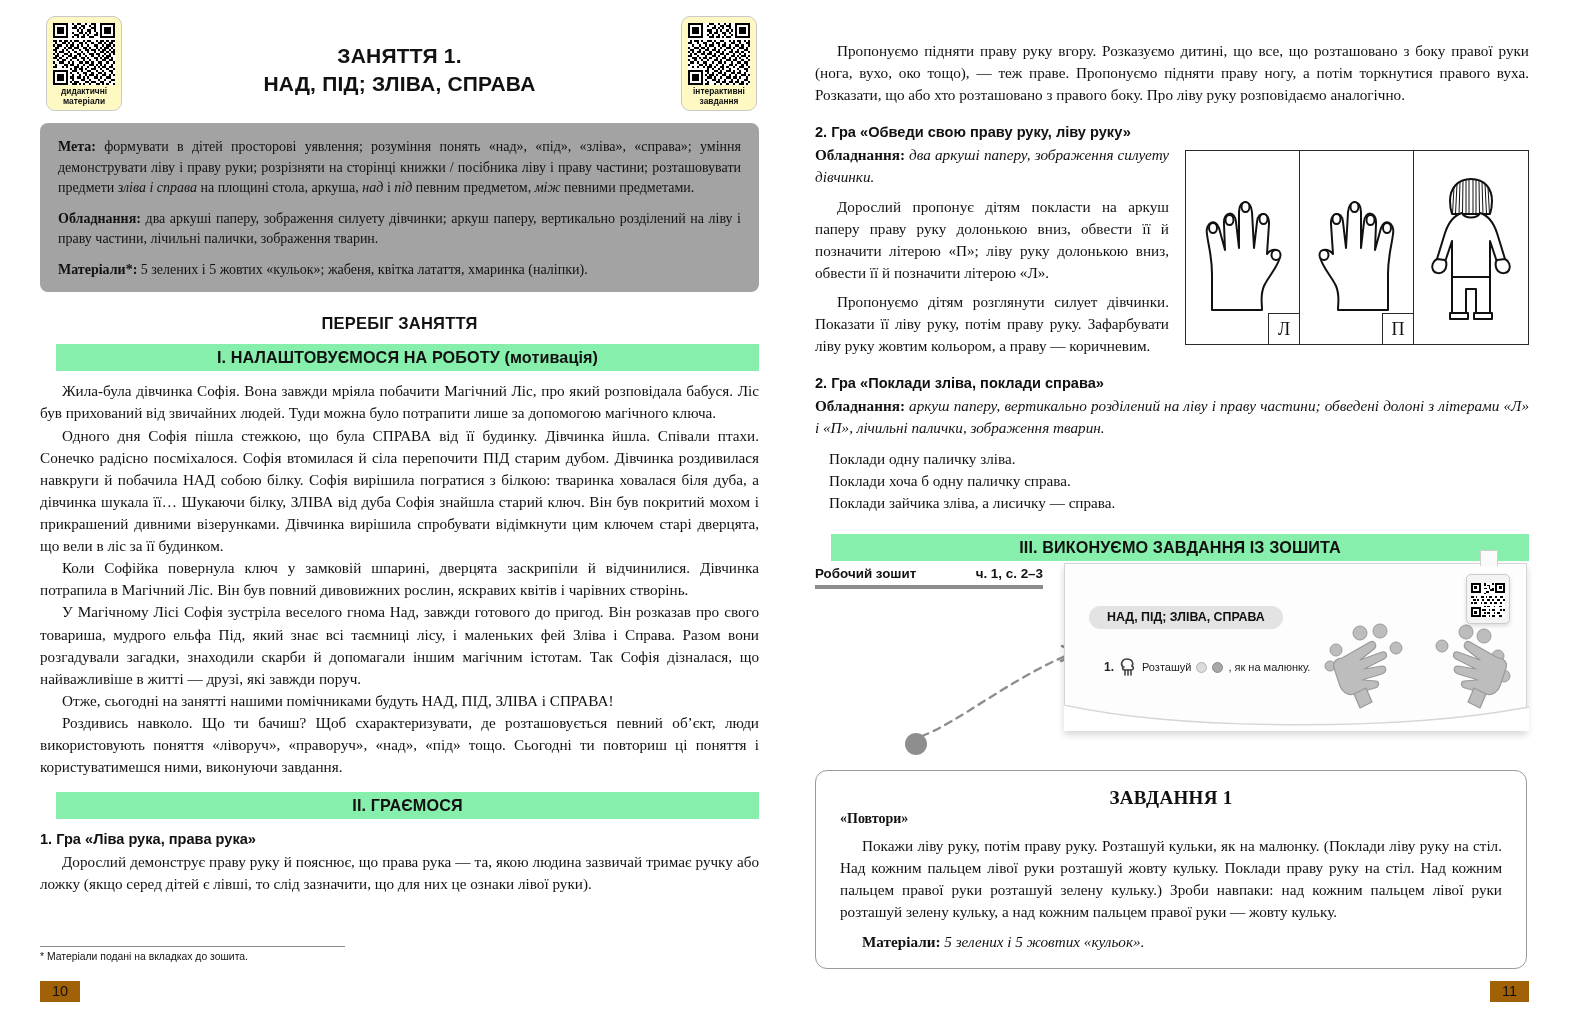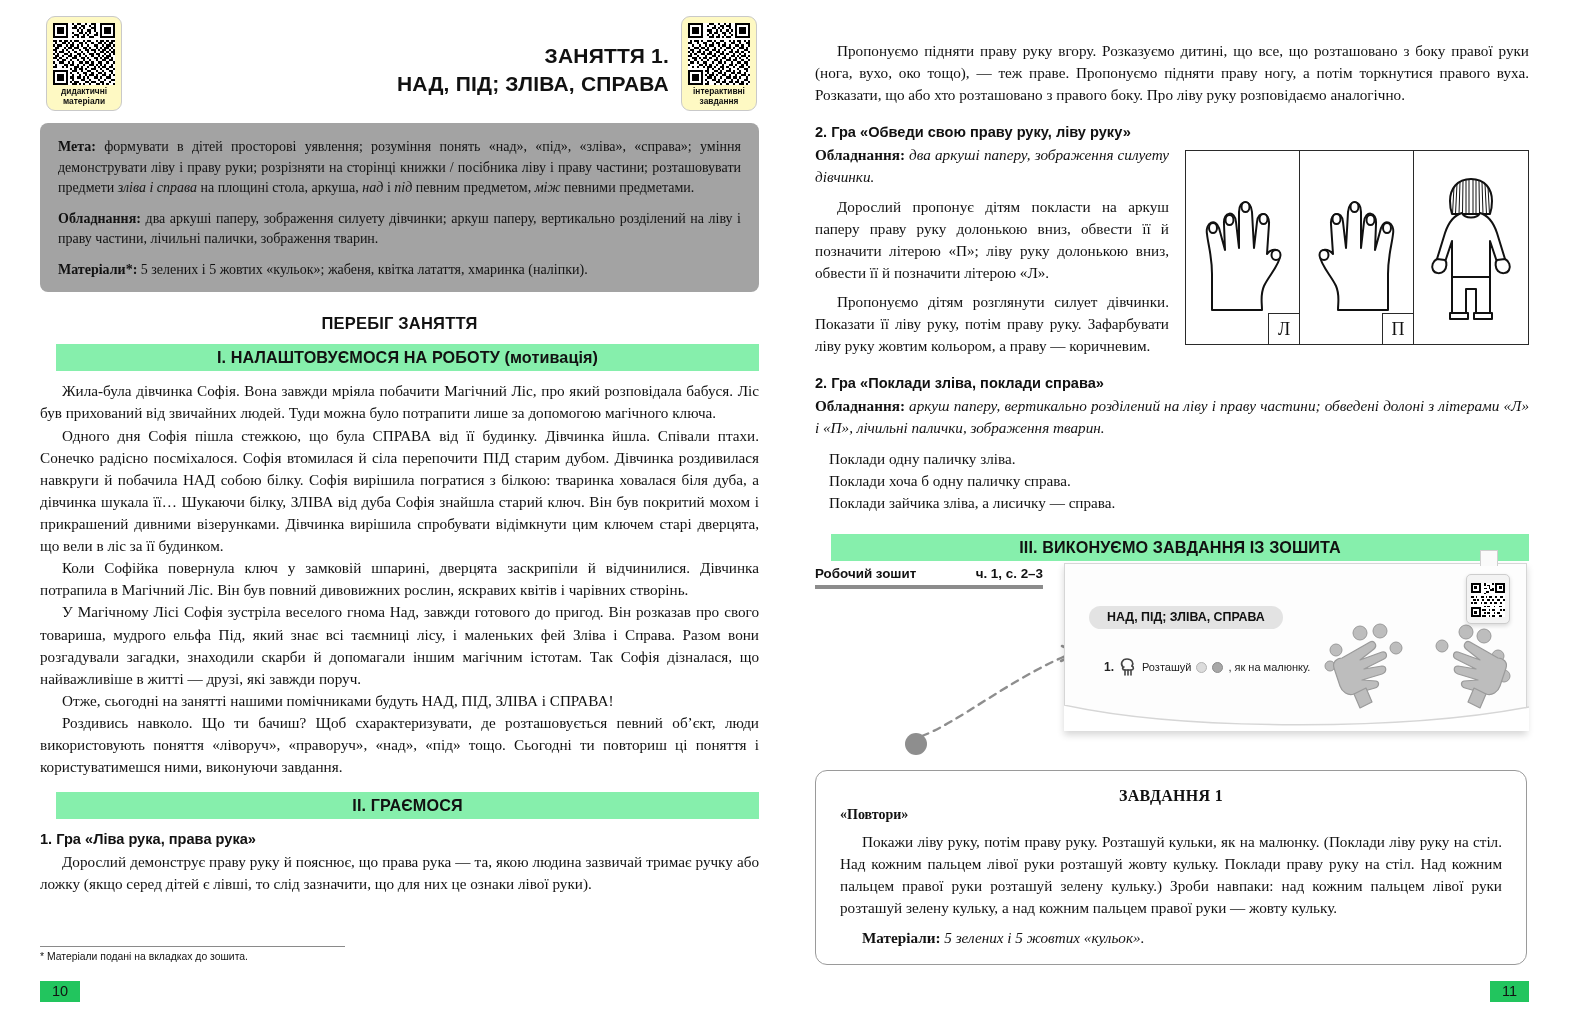--- a/index.html
+++ b/index.html
@@ -39,21 +39,21 @@
     font-family: "Liberation Sans", sans-serif;
     font-weight: bold;
     font-size: 8.4px;
     line-height: 1.15;
     color: #111;
     margin-top: 2px;
   }
 
   
   .lesson-title {
-    text-align: right;
+    text-align: center;
     font-family: "Liberation Sans", sans-serif;
     font-weight: bold;
     font-size: 21px;
     line-height: 1.32;
     letter-spacing: 0.2px;
     color: #111;
     margin: 28px 0 0 0;
     padding: 0 90px;
   }
 
@@ -130,21 +130,21 @@
     font-family: "Liberation Sans", sans-serif;
     font-size: 10.4px;
     color: #111;
     margin: 0;
   }
 
   
   .page-number {
     position: absolute;
     bottom: 22px;
-    background: #22c55e;
+    background: #a16207;
     font-family: "Liberation Sans", sans-serif;
     font-size: 14.5px;
     color: #111;
     padding: 2px 12px 3px 12px;
   }
   .page-number.pn-left  { left: 40px; }
   .page-number.pn-right { right: 45px; }
 
   
   .hands-figure {
@@ -261,21 +261,21 @@
     left: 28px; top: 770px;
     width: 712px;
     border: 1.4px solid #9a9a9a;
     border-radius: 12px;
     background: #fff;
     padding: 16px 24px 14px 24px;
   }
   .task-card-title {
     text-align: center;
     font-weight: bold;
-    font-size: 16px;
+    font-size: 19px;
     color: #111;
     margin: 0 0 2px 0;
     letter-spacing: 0.3px;
   }
   .task-card-sub {
     text-align: left;
     font-weight: bold;
     font-size: 14px;
     color: #111;
     margin: 0 0 8px 0;

